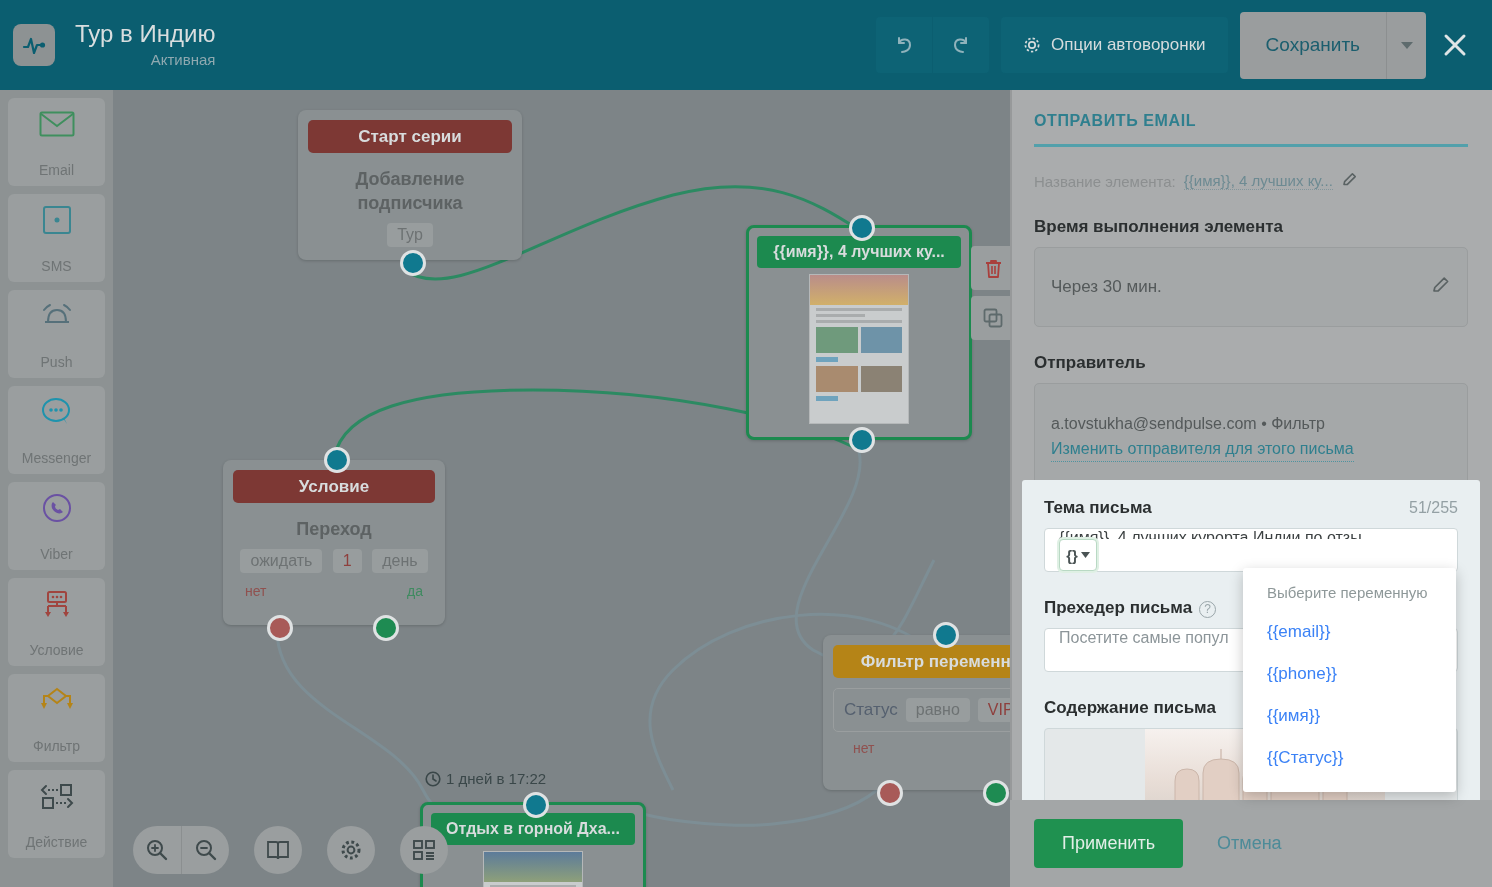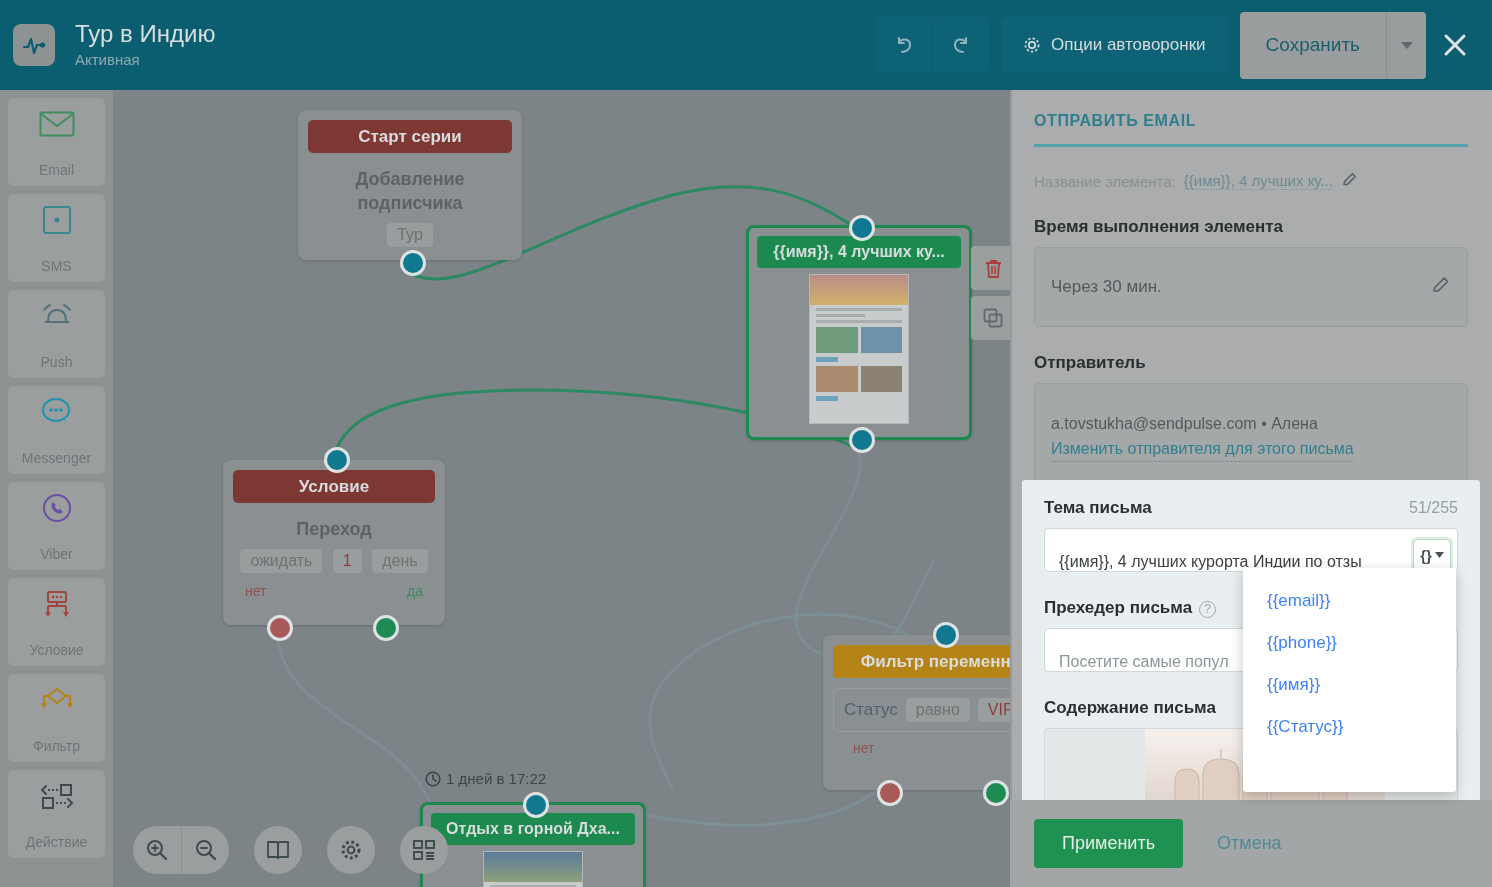--- a/index.html
+++ b/index.html
@@ -15,21 +15,21 @@
   .topbar {
     position: absolute; left: 0; top: 0; width: 1492px; height: 90px;
     background: #0b5e70; display: flex; align-items: center;
   }
   .logo-box {
     width: 42px; height: 42px; margin-left: 13px; border-radius: 8px;
     background: #8d9293; display: flex; align-items: center; justify-content: center;
   }
   .title-wrap { margin-left: 20px; }
   .app-title { font-size: 24px; color: #d9dedf; font-weight: 400; line-height: 30px; }
-  .app-sub { font-size: 15px; color: #8fa9b0; line-height: 22px; }
+  .app-sub { font-size: 15px; color: #8fa9b0; line-height: 22px; text-align: right; }
   .topbar-right {
     margin-left: auto; display: flex; align-items: center; height: 56px; margin-right: 14px;
   }
   .icon-btn {
     width: 56px; height: 56px; display: flex; align-items: center; justify-content: center;
     background: #0d6375; cursor: pointer;
   }
   .icon-btn.first { border-radius: 4px 0 0 4px; margin-right: 1px; }
   .icon-btn.second { border-radius: 0 4px 4px 0; }
   .opt-btn {
@@ -189,22 +189,23 @@
   
   .hl-block {
     position: absolute; left: 12px; top: 390px; width: 458px; height: 330px;
     background: #e9eff1; border-radius: 3px; padding: 18px 22px 0 22px;
   }
   .hl-row { display: flex; align-items: baseline; }
   .hl-label { font-size: 17px; font-weight: 700; color: #2b2f30; }
   .hl-count { margin-left: auto; font-size: 16px; color: #94a0a4; }
   .hl-input {
     margin-top: 10px; height: 44px; background: #fff; border: 1px solid #cfd8da;
-    border-radius: 4px; display: flex; align-items: flex-end; padding: 0 6px 0 14px;
+    border-radius: 4px; display: flex; align-items: flex-start; padding: 0 6px 0 14px;
     position: relative;
+    flex-direction: column;
   }
   .hl-input-text {
     font-size: 16px; color: #3c4142; white-space: nowrap; overflow: hidden; flex: 1;
   }
   .hl-input-text.ph { color: #8c9599; }
   .var-btn {
     width: 38px; height: 32px; border: 1px solid #b9d9c4; border-radius: 4px;
     background: #fff; box-shadow: 0 0 0 2px #dff0e4; display: flex;
     align-items: center; justify-content: center; gap: 3px; cursor: pointer;
     flex: none;
@@ -588,21 +589,21 @@
           <svg width="20" height="20" viewBox="0 0 20 20">
             <path d="M3 16 L3.8 12.5 L13.2 3.1 L16.6 6.5 L7.2 15.9 Z" fill="none" stroke="#5a6263" stroke-width="1.7" stroke-linejoin="round"></path>
           </svg>
         </span>
       </div>
     </div>
 
     <div class="rp-sec">
       <div class="rp-label">Отправитель</div>
       <div class="rp-box" style="display:block;">
-        <div class="sender-line">a.tovstukha@sendpulse.com • Алена</div>
+        <div class="sender-line">a.tovstukha@sendpulse.com • Фильтр</div>
         <span class="sender-link">Изменить отправителя для этого письма</span>
       </div>
     </div>
 
     <div class="hl-block">
       <div class="hl-row">
         <span class="hl-label">Тема письма</span>
         <span class="hl-count">51/255</span>
       </div>
       <div class="hl-input">
@@ -660,19 +661,20 @@
       </div>
     </div>
 
     <div class="rp-footer">
       <div class="apply-btn">Применить</div>
       <div class="cancel-link">Отмена</div>
     </div>
   </div>
 
   <div class="dropdown">
+    <div class="dd-head">Выберите переменную</div>
     <div class="dd-item">{{email}}</div>
     <div class="dd-item">{{phone}}</div>
     <div class="dd-item">{{имя}}</div>
     <div class="dd-item">{{Статус}}</div>
   </div>
 
 </div>
 
 </body></html>

